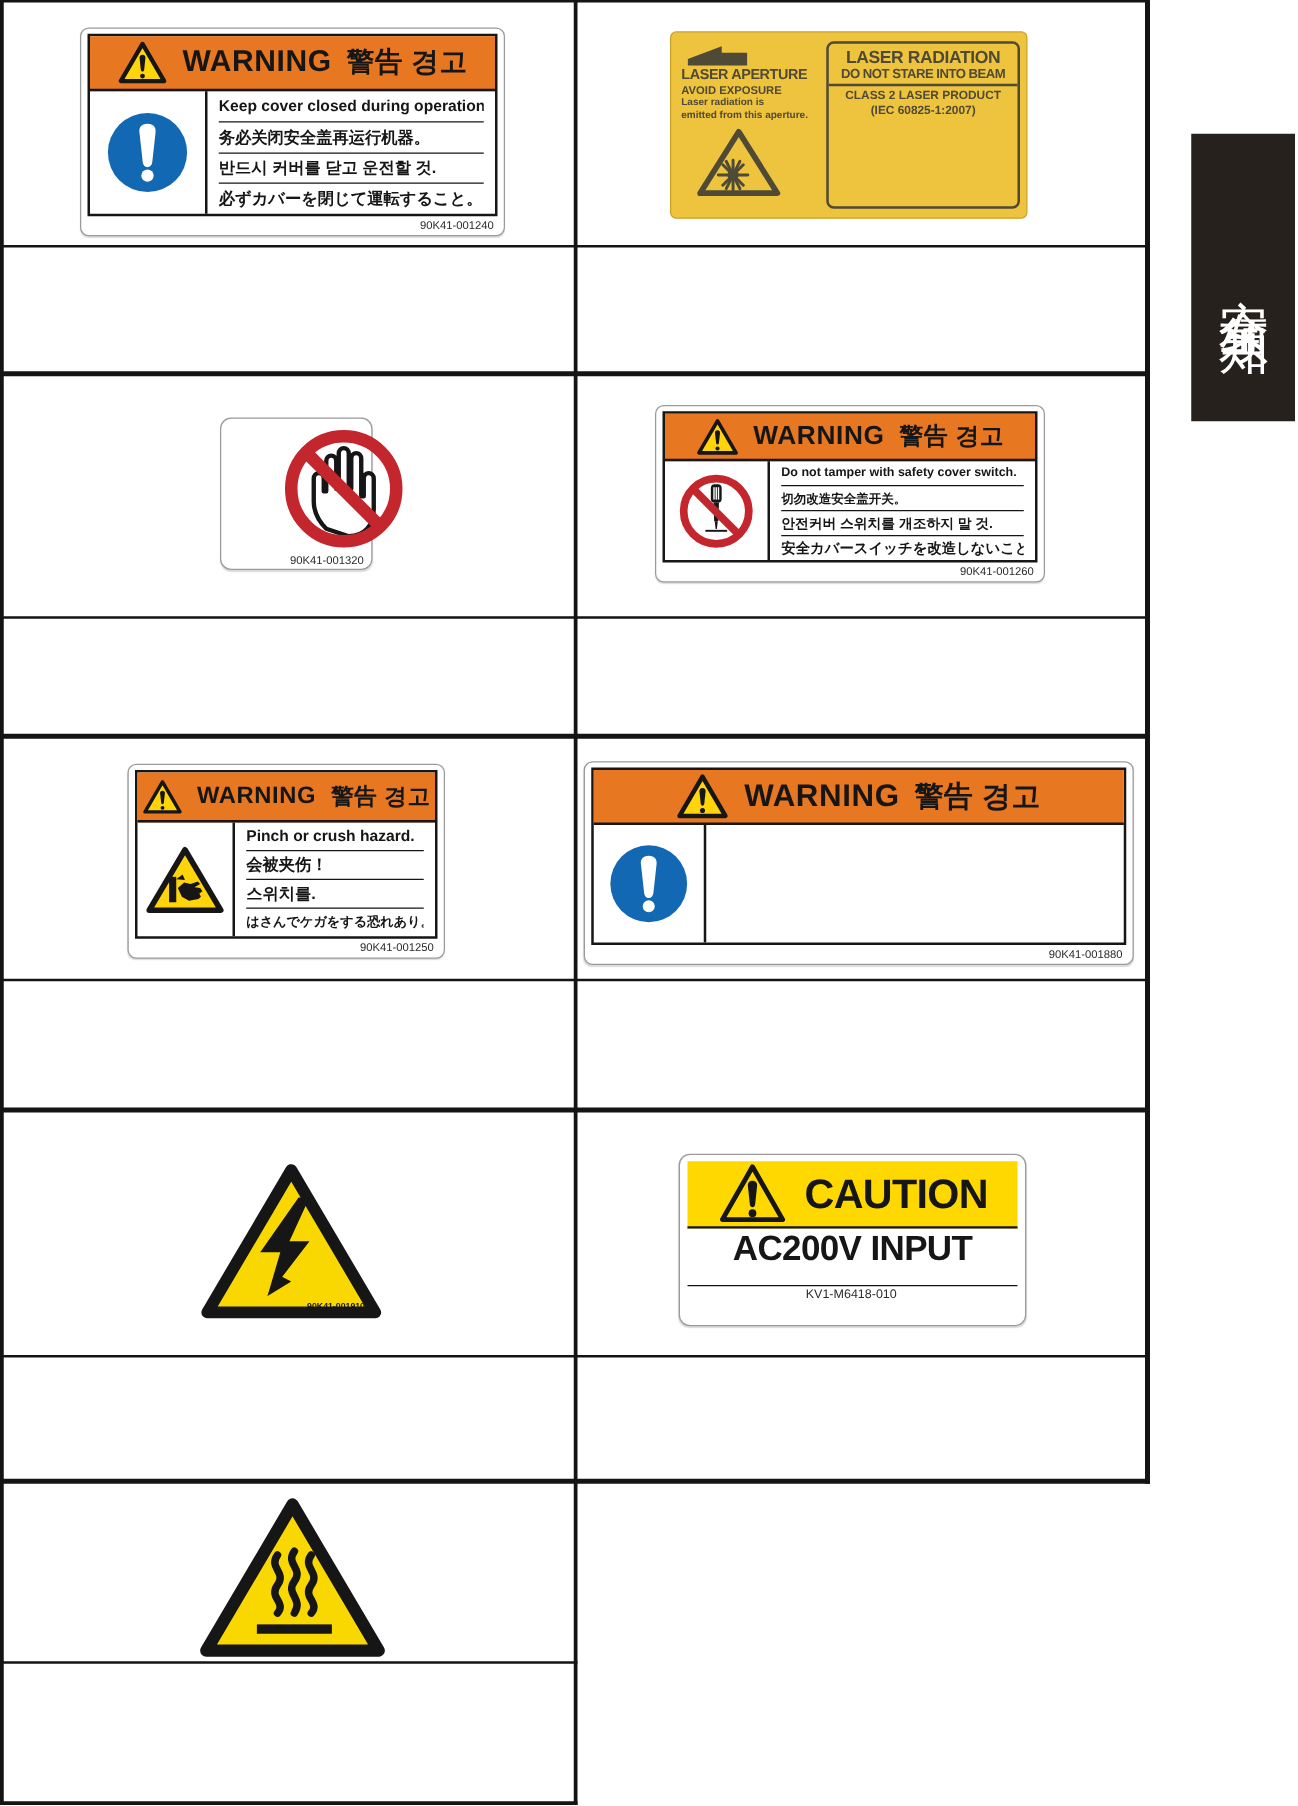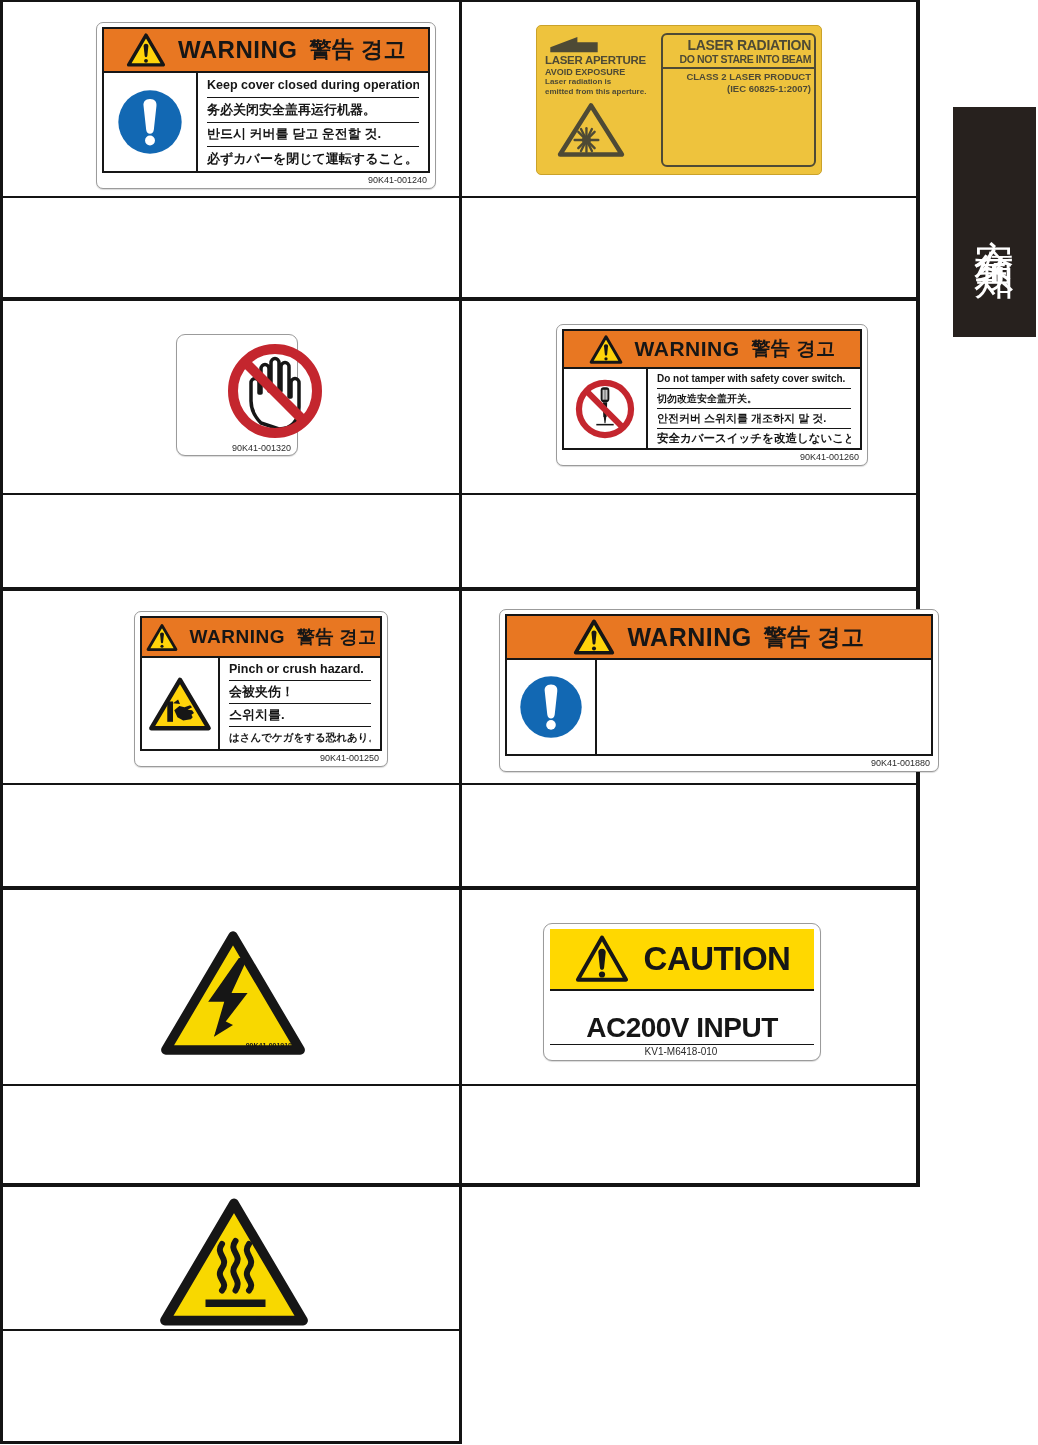--- a/index.html
+++ b/index.html
@@ -3,21 +3,21 @@
 <meta charset="utf-8">
 <style>
   html,body{margin:0;padding:0;background:#fff;}
   .page{position:relative;width:1038px;height:1445px;background:#fff;overflow:hidden;
         font-family:"Liberation Sans","DejaVu Sans",sans-serif;color:#161616;}
   .gline{position:absolute;background:#141414;}
 
   
   .wlabel{position:absolute;background:#fff;border:1.5px solid #9b9b9b;border-radius:7px;
           padding:4px 5px 1px 5px;box-sizing:border-box;display:flex;flex-direction:column;
-          box-shadow:0 1px 1px rgba(0,0,0,.15);margin-left:32px;}
+          box-shadow:0 1px 1px rgba(0,0,0,.15);}
   .wbox{border:2px solid #161616;flex:1;display:flex;flex-direction:column;min-height:0;background:#fff;}
   .whead{background:#e87722;display:flex;align-items:center;justify-content:center;gap:12px;
          border-bottom:2px solid #161616;}
   .whead .ht{font-weight:bold;color:#161616;letter-spacing:.5px;white-space:nowrap;}
   .wbody{flex:1;display:flex;min-height:0;}
   .wicon{display:flex;align-items:center;justify-content:center;border-right:2px solid #161616;}
   .wlines{flex:1;display:flex;flex-direction:column;padding:0 9px;min-width:0;}
   .wline{flex:1;display:flex;align-items:center;font-weight:bold;border-bottom:1.6px solid #161616;white-space:nowrap;overflow:hidden;}
   .wline:last-child{border-bottom:none;}
   .wpart{text-align:right;font-size:9px;color:#2b2b2b;height:13px;line-height:12px;padding:1px 3px 0 0;}
@@ -45,21 +45,21 @@
   
   .laser{position:absolute;left:536px;top:25px;width:286px;height:150px;background:#eec33d;
          border-radius:5px;border:1px solid #caa22a;box-sizing:border-box;color:#4e4a35;}
   .laser *{color:#4e4a35;}
   .laser .lcol{position:absolute;left:8px;top:6px;width:112px;}
   .laser .lt1{font-weight:bold;font-size:11.5px;letter-spacing:-.3px;}
   .laser .lt2{font-weight:bold;font-size:9px;margin-top:1px;}
   .laser .lt3{font-weight:bold;font-size:8px;line-height:9.5px;}
   .laser .rbox{position:absolute;left:124px;top:7px;width:155px;height:134px;border:2.5px solid #4e4a35;
                border-radius:6px;box-sizing:border-box;display:flex;flex-direction:column;}
-  .laser .rsec{padding:2px 3px;text-align:right;}
+  .laser .rsec{padding:2px 3px;text-align:center;}
   .laser .rsec1{border-bottom:2px solid #4e4a35;}
   .laser .rsec2{border-bottom:2px solid #4e4a35;text-align:left;padding:3px 4px;flex:1;}
   .laser .rt1{font-weight:bold;font-size:14px;letter-spacing:-.3px;white-space:nowrap;}
   .laser .rt2{font-weight:bold;font-size:10.5px;letter-spacing:-.4px;white-space:nowrap;}
   .laser .spec{font-weight:bold;font-size:8.8px;line-height:13px;white-space:nowrap;letter-spacing:-.2px;}
   .laser .cls{font-weight:bold;font-size:9.5px;line-height:12px;white-space:nowrap;}
 
   
   .sign{position:absolute;background:#fff;border:1.5px solid #9b9b9b;border-radius:9px;
         box-sizing:border-box;box-shadow:0 1px 1px rgba(0,0,0,.15);padding-left:48px;}
@@ -69,25 +69,25 @@
   .trilabel{position:absolute;}
   .trilabel .tpart{position:absolute;color:#161616;font-weight:bold;}
   .lb-elec{left:160px;top:928px;width:146px;height:130px;}
   .lb-elec .tpart{right:14px;bottom:9px;font-size:7px;}
   .lb-hot{left:159px;top:1192px;width:150px;height:140px;}
   .lb-hot .tpart{right:16px;bottom:10px;font-size:5.5px;}
 
   
   .caution{position:absolute;left:543px;top:923px;width:278px;height:138px;background:#fff;
            border:1.5px solid #9b9b9b;border-radius:9px;box-sizing:border-box;
-           padding:5px 6px 1px 6px;display:flex;flex-direction:column;box-shadow:0 1px 1px rgba(0,0,0,.15);}
+           padding:5px 6px 17px 6px;display:flex;flex-direction:column;box-shadow:0 1px 1px rgba(0,0,0,.15);}
   .caution .cyellow{background:#ffd800;flex:1.15;display:flex;align-items:center;justify-content:center;gap:14px;
                     border-bottom:2.5px solid #161616;}
   .caution .cword{font-weight:bold;font-size:33px;letter-spacing:-.5px;color:#161616;}
-  .caution .cwhite{background:#fff;flex:1;display:flex;align-items:flex-end;justify-content:center;
+  .caution .cwhite{background:#fff;flex:1;display:flex;align-items:flex-start;justify-content:center;
                    border-bottom:1.6px solid #161616;}
   .caution .cvolt{font-weight:bold;font-size:28px;letter-spacing:-.5px;color:#161616;}
   .caution .cpart{text-align:center;font-size:10px;height:14px;line-height:13px;padding-right:2px;color:#2b2b2b;}
 
   
   .sidetab{position:absolute;left:953px;top:107px;width:83px;height:230px;background:#27211e;
            display:flex;align-items:center;justify-content:center;}
   .sidetab .vt{writing-mode:vertical-rl;color:#fff;font-size:40px;letter-spacing:7px;line-height:1;}
 
   svg{display:block;}

